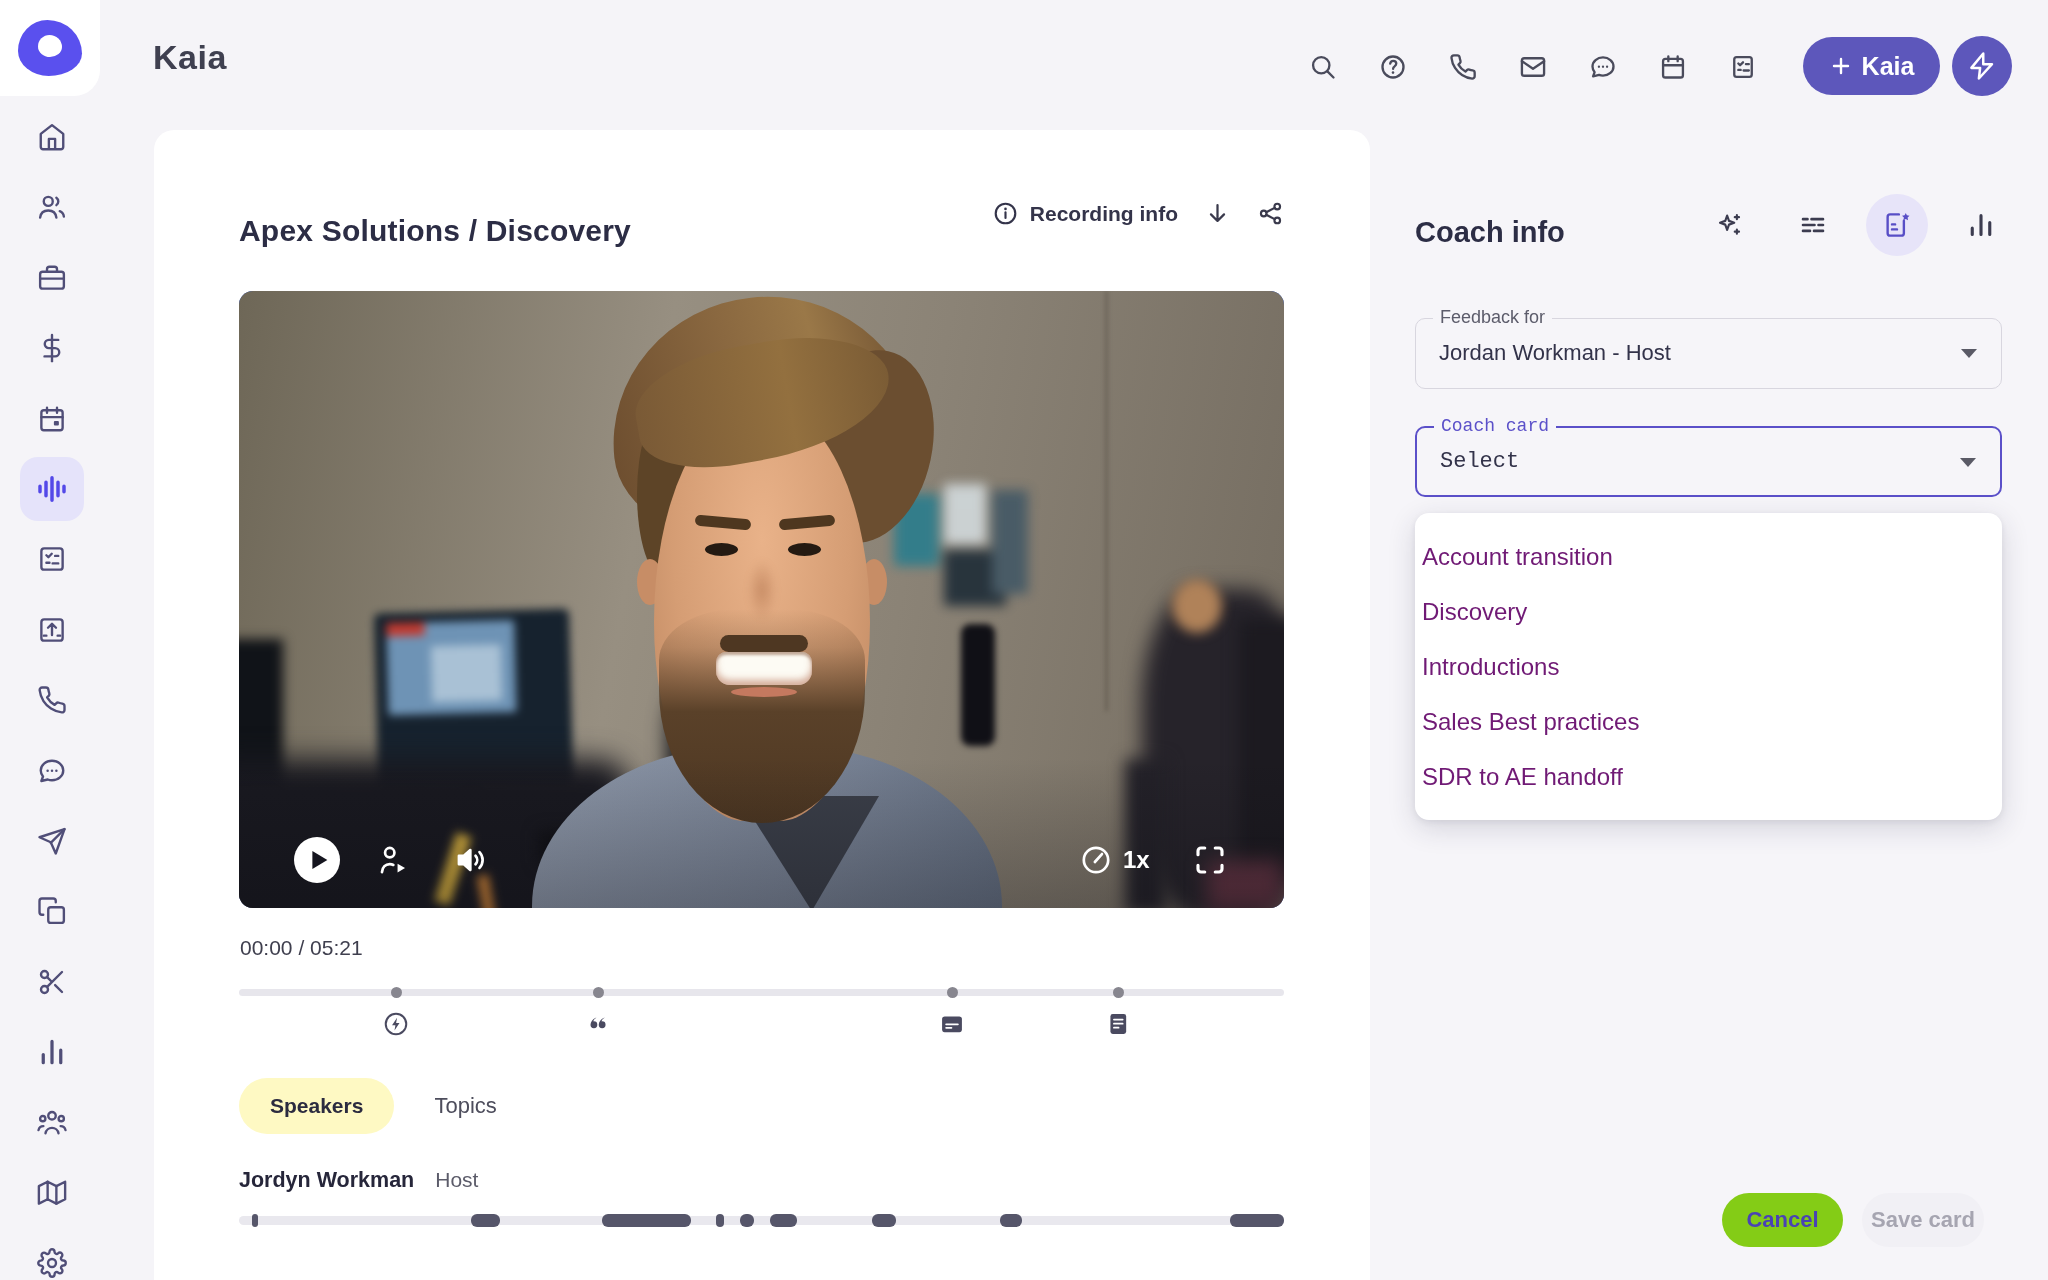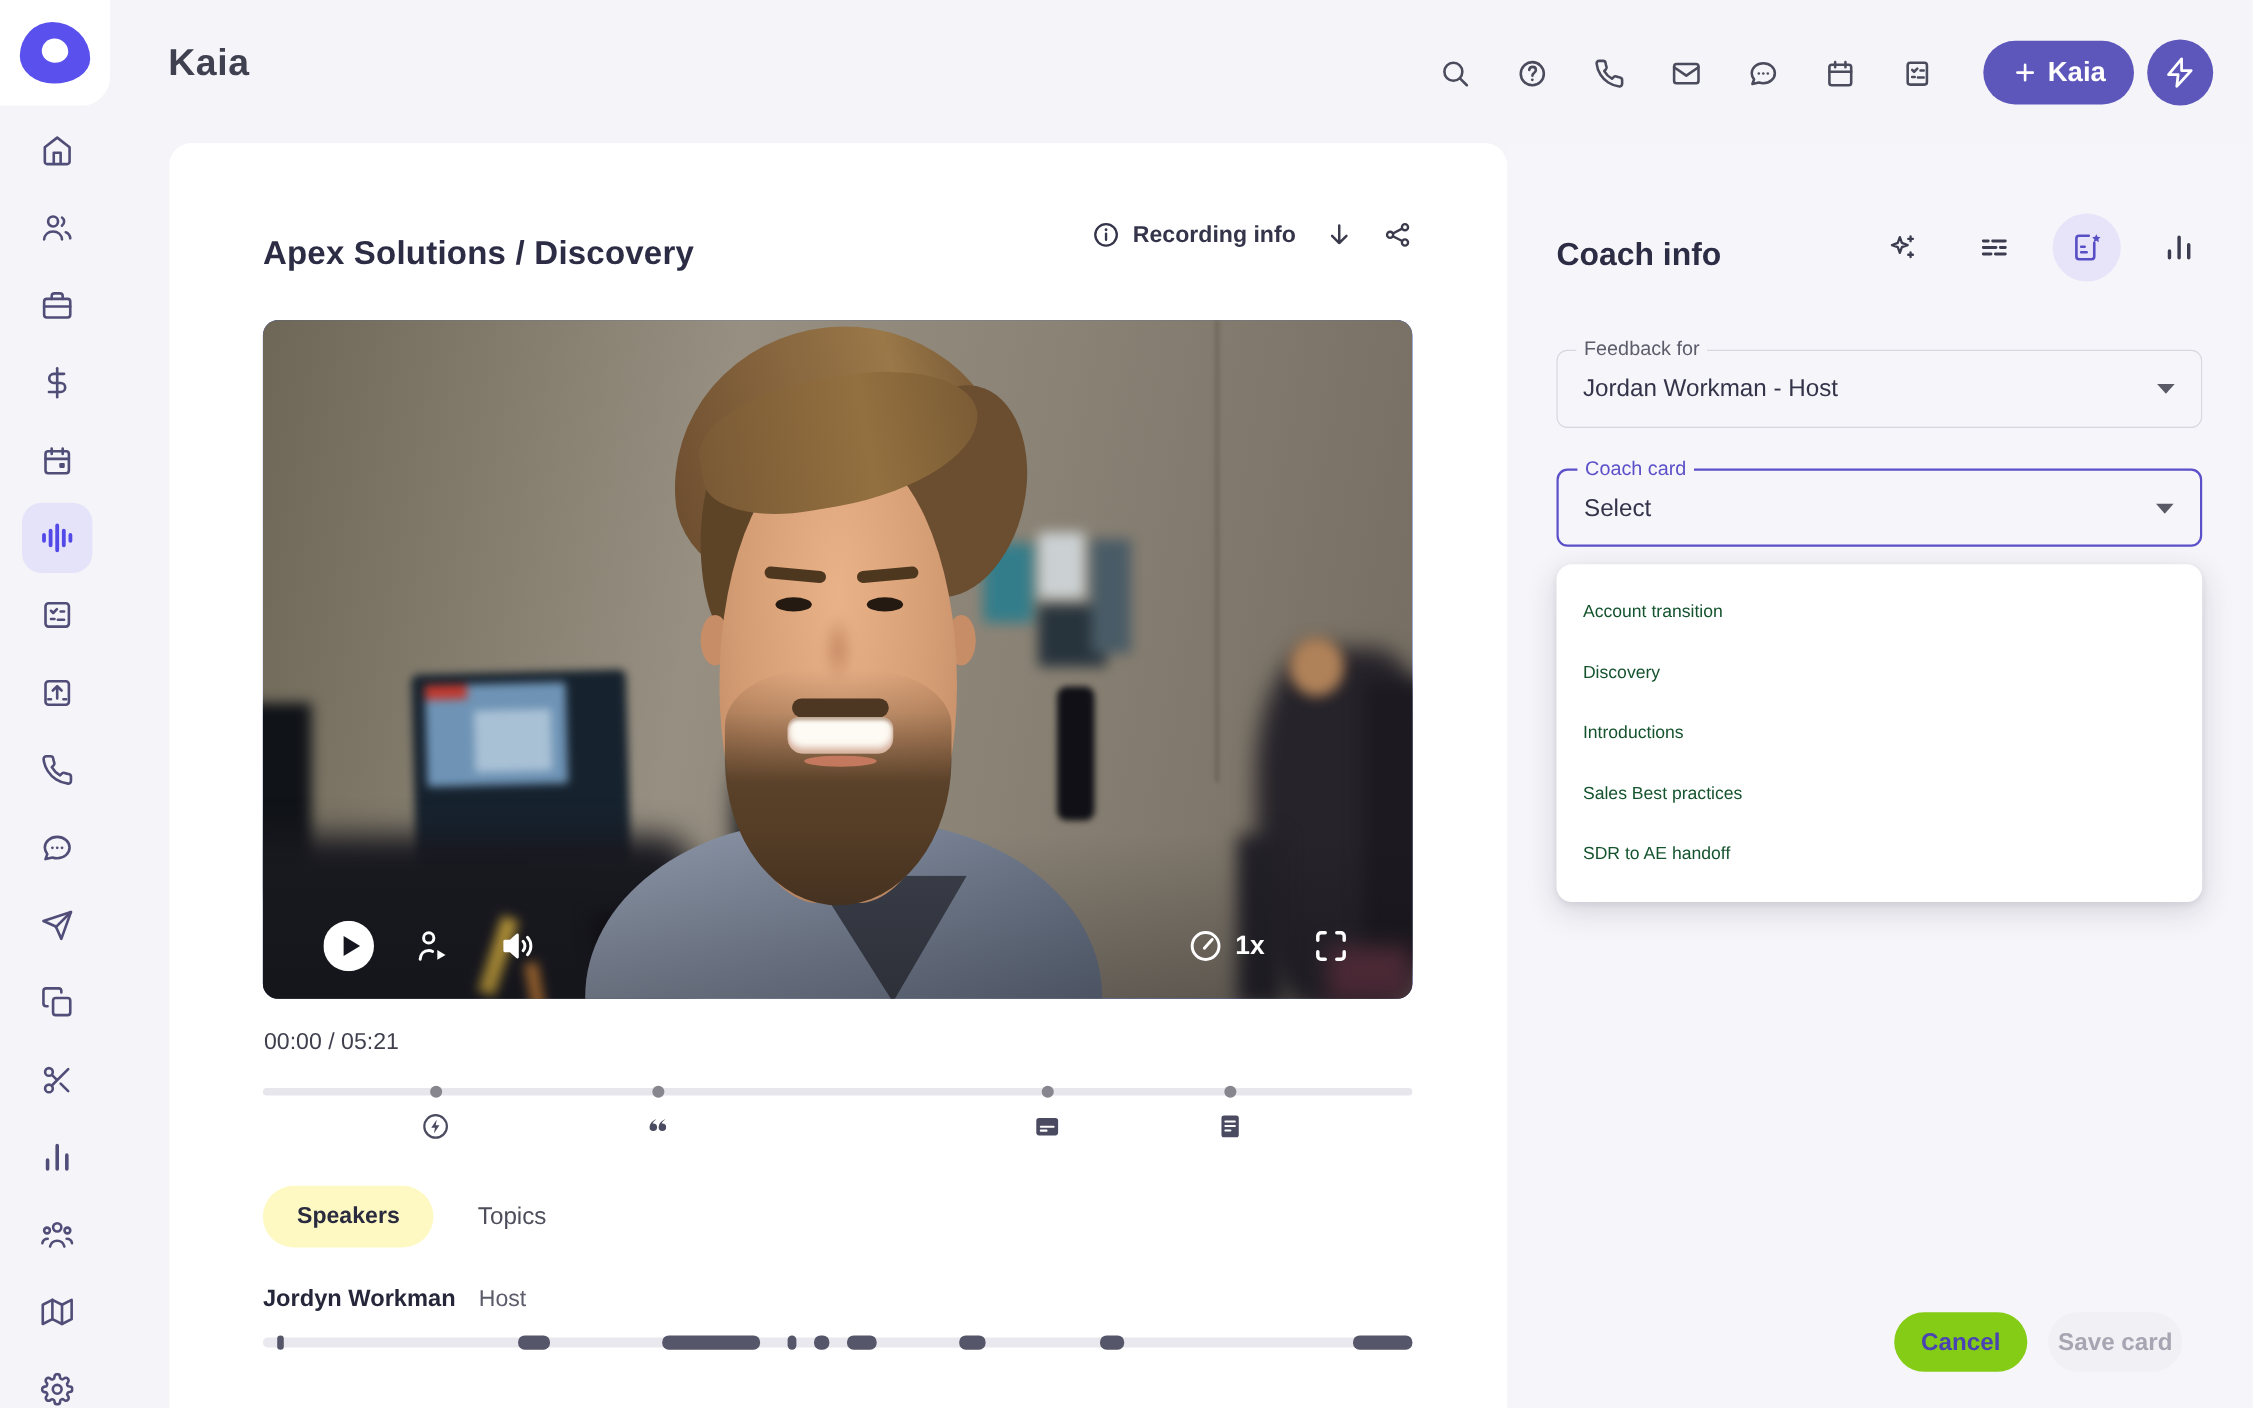--- a/index.html
+++ b/index.html
@@ -115,24 +115,24 @@
   
   .right-panel{position:absolute;left:1370px;top:130px;width:678px;height:1150px;background:#f6f5f9;}
   .panel-title{position:absolute;left:45px;top:62px;font-size:29px;font-weight:700;color:#2c2d45;}
   .panel-icons{position:absolute;left:328px;top:64px;display:flex;align-items:center;gap:22px;color:#3c3c50;}
   .pbtn{width:62px;height:62px;border-radius:50%;display:flex;align-items:center;justify-content:center;cursor:pointer;}
   .pbtn.selected{background:#e7e4f9;color:#584ec6;}
   .field{position:absolute;left:45px;width:587px;height:71px;border:1.5px solid #d8d6df;border-radius:10px;box-sizing:border-box;cursor:pointer;}
   .field .flabel{position:absolute;left:17px;top:-12px;padding:0 7px;background:#f6f5f9;font-size:18px;color:#5c5c6b;}
   .field .fvalue{position:absolute;left:23px;top:21px;font-size:22px;color:#33334a;}
   .field .caret{position:absolute;right:24px;top:30px;width:0;height:0;border-left:8px solid transparent;border-right:8px solid transparent;border-top:9px solid #5a5a66;}
-  .field.focused{border:2.5px solid #5b50c9;}
+  .field.focused{border:2.5px solid #5b50c9;font-family:Liberation Mono, monospace;}
   .field.focused .flabel{color:#5b50c9;}
   .menu{position:absolute;left:45px;top:383px;width:587px;background:#ffffff;border-radius:14px;box-shadow:0 8px 28px rgba(35,35,70,.16), 0 2px 6px rgba(35,35,70,.08);padding:16px 0;box-sizing:border-box;}
-  .menu-item{height:55px;display:flex;align-items:center;padding-left:24px;font-size:16px;color:#14532d;cursor:pointer;}
+  .menu-item{height:55px;display:flex;align-items:center;padding-left:7px;font-size:24px;color:#701a75;cursor:pointer;}
   .panel-actions{position:absolute;left:0;top:1063px;width:678px;height:54px;}
   .btn-cancel{position:absolute;left:352px;top:0;width:121px;height:54px;border-radius:27px;background:#84cc16;color:#4a43b4;font-size:22px;font-weight:700;display:flex;align-items:center;justify-content:center;cursor:pointer;}
   .btn-save{position:absolute;left:492px;top:0;width:122px;height:54px;border-radius:27px;background:#f1f0f5;color:#a6a5b1;font-size:22px;font-weight:700;display:flex;align-items:center;justify-content:center;}
 </style>
 </head>
 <body>
 
 <div class="topbar">
   <div class="logo-tile">
     <div class="logo-blob"></div>

